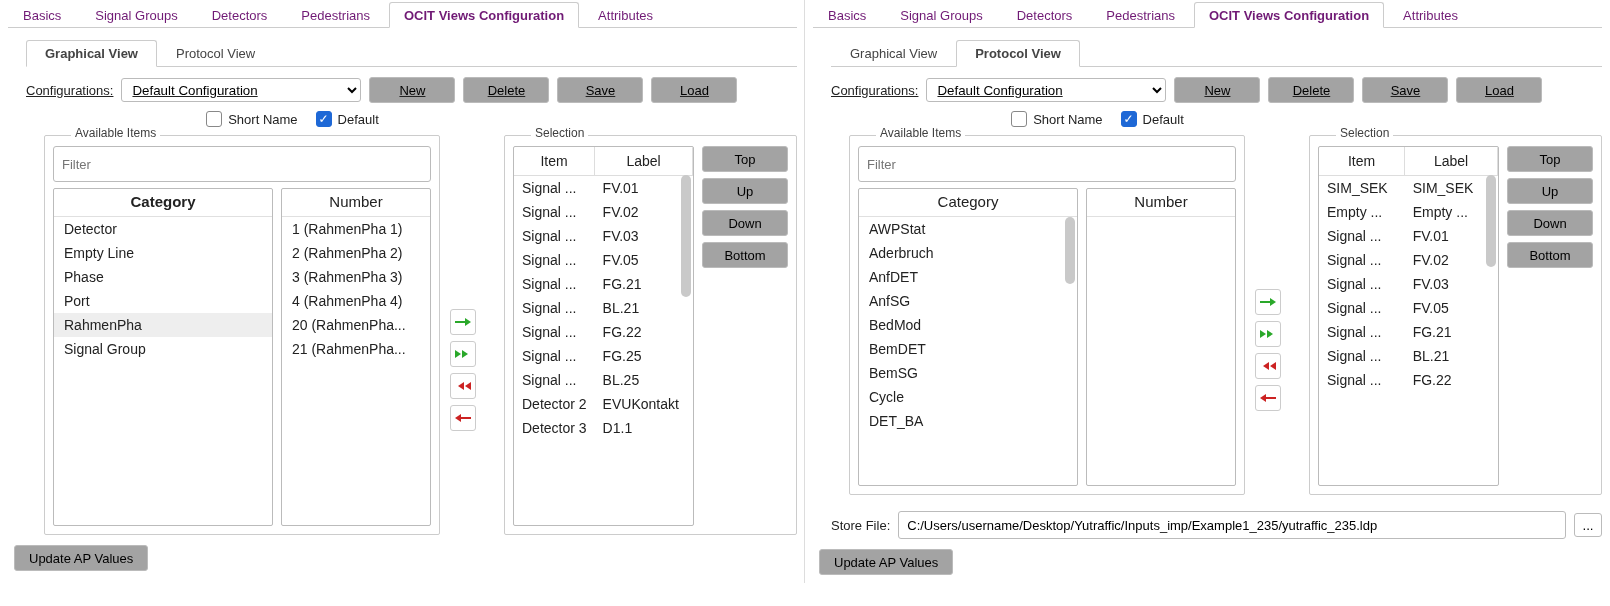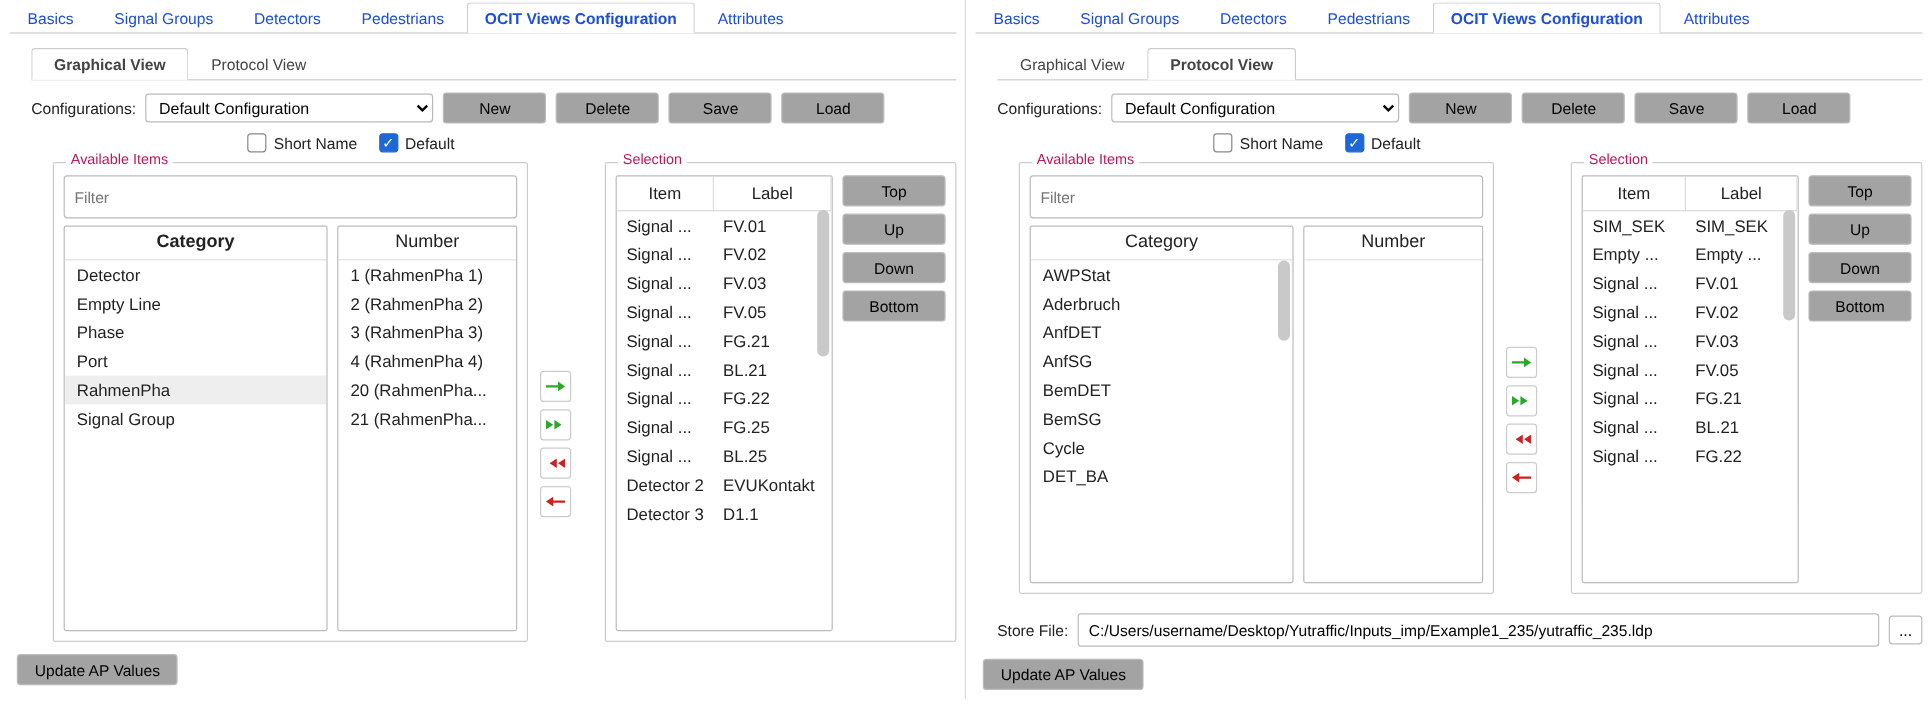--- a/index.html
+++ b/index.html
@@ -26,21 +26,21 @@
     .tabs-top {
       display: flex;
       border-bottom: 1px solid #ccc;
       height: 26px;
       align-items: flex-end;
     }
     .tabs-top .tab {
       padding: 5px 14px 4px;
       border: 1px solid transparent;
       border-bottom: none;
-      color: #1d4ed8;
+      color: #701a75;
       cursor: pointer;
       margin-right: 4px;
       position: relative;
     }
     .tabs-top .tab.active {
       font-weight: 700;
       border: 1px solid #ccc;
       border-bottom: 1px solid #fff;
       border-radius: 3px 3px 0 0;
       background: #fff;
@@ -64,20 +64,21 @@
       border-bottom: 1px solid #fff;
       border-radius: 3px 3px 0 0;
       background: #fff;
       margin-bottom: -1px;
     }
     .config-row {
       display: flex;
       align-items: center;
       gap: 8px;
       margin: 0 0 8px 18px;
+      text-decoration: underline;
     }
     .config-row label { font-size: 13px; }
     .config-row select {
       flex: 0 0 240px;
       height: 24px;
       border: 1px solid #bbb;
       border-radius: 3px;
       background: #fff;
       padding: 0 6px;
     }
@@ -118,25 +119,25 @@
       border: 1px solid #ccc;
       border-radius: 2px;
       padding: 10px 8px 8px;
       margin: 0 0 10px 18px;
       position: relative;
       display: flex;
       gap: 8px;
     }
     .fieldset .legend {
       position: absolute;
-      top: -10px; left: 10px;
+      top: -10px; left: 26px;
       background: #fff;
       padding: 0 4px;
       font-size: 12px;
-      color: #be185d;
+      color: #404040;
     }
     .col {
       display: flex;
       flex-direction: column;
     }
     .filter-input {
       height: 36px;
       border: 1px solid #bbb;
       border-radius: 3px;
       padding: 0 8px;
@@ -458,20 +459,21 @@
       <div class="col" style="flex:1;">
         <input class="filter-input" placeholder="Filter" style="">
         <div style="display:flex; gap:8px; flex:1;">
           <div class="listbox" style="flex:0 0 220px;">
             <div class="lb-head" style="font-weight:400">Category</div>
             <div class="scroller">
               <div class="lb-row">AWPStat</div>
               <div class="lb-row">Aderbruch</div>
               <div class="lb-row">AnfDET</div>
               <div class="lb-row">AnfSG</div>
+              <div class="lb-row">BedMod</div>
               <div class="lb-row">BemDET</div>
               <div class="lb-row">BemSG</div>
               <div class="lb-row">Cycle</div>
               <div class="lb-row">DET_BA</div>
             </div>
             <div class="vscroll">
                 <div class="thumb" style="height:25%"></div>
               </div>
           </div>
           <div class="listbox number" style="flex:1;">

